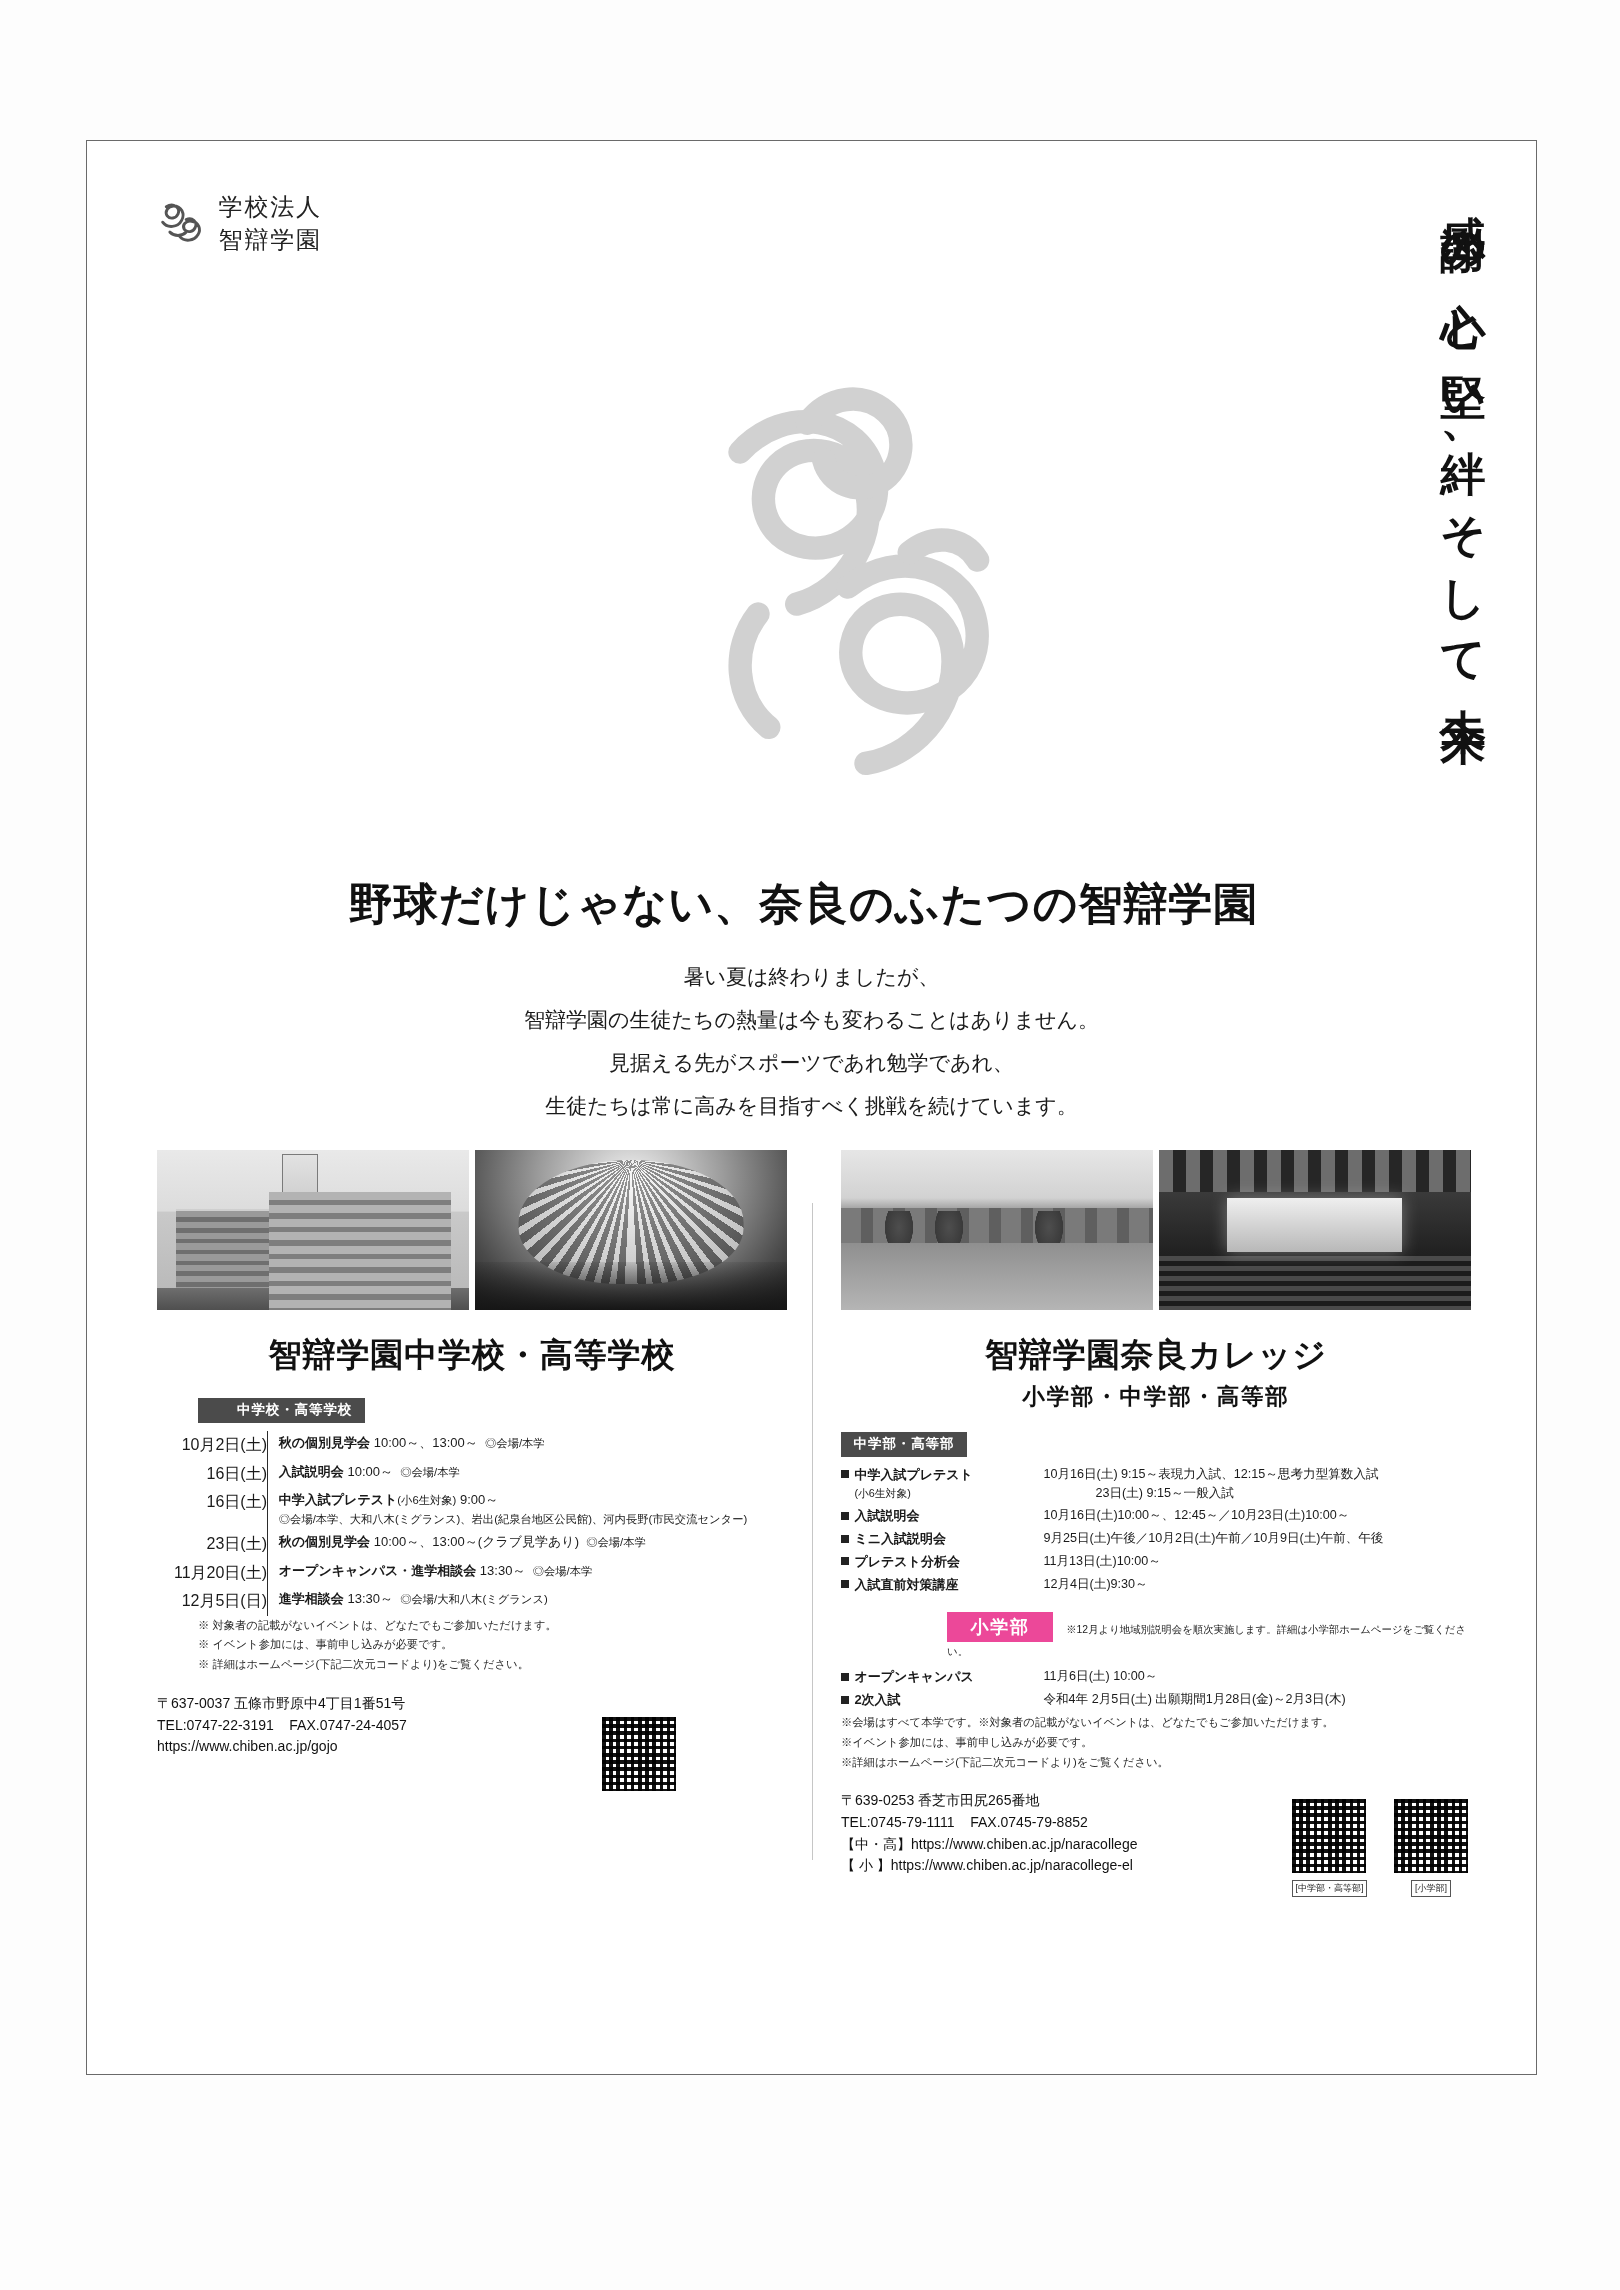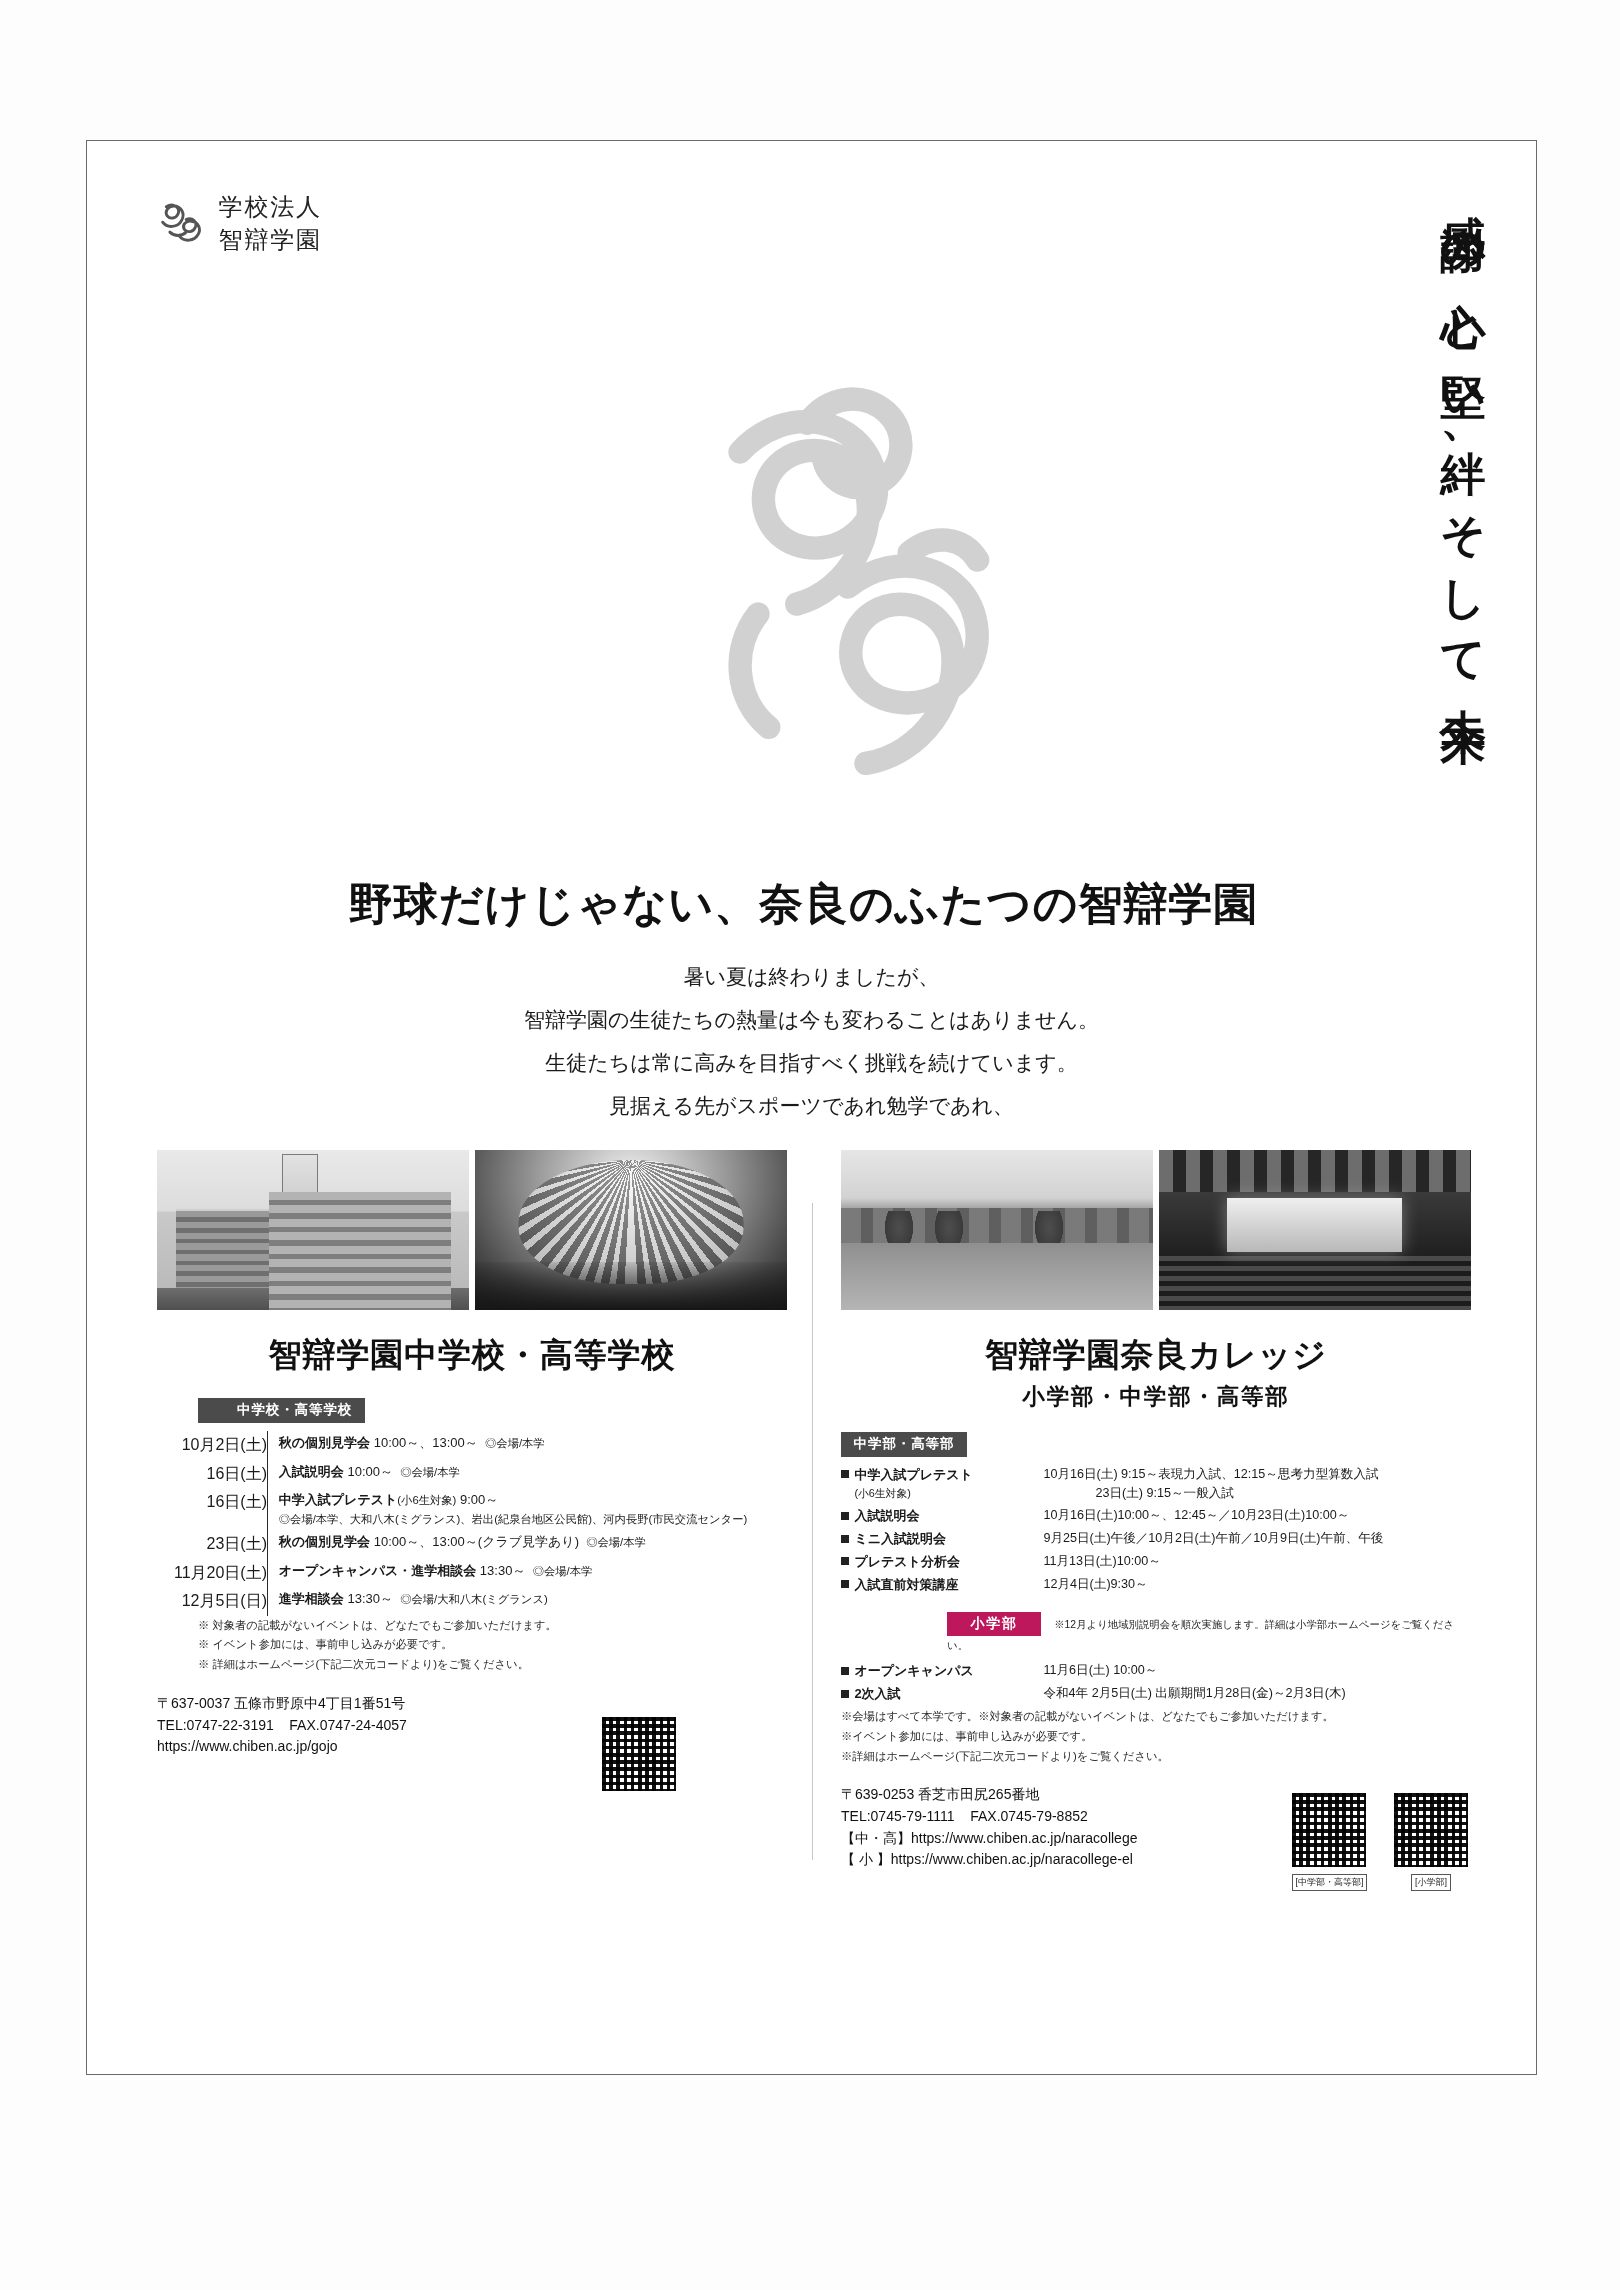--- a/index.html
+++ b/index.html
@@ -354,22 +354,22 @@
   .right-qrs {
     position: absolute;
     right: 0px;
     bottom: 1.8px;
     display: flex;
     gap: 21.6px;
   }
   .col-foot { position: relative; min-height: 108px; }
   .small-tag {
     display:inline-block;
-    background:#be185d; color:#fff;
-    font-size:14px; font-weight:700;
+    background:#ec4899; color:#fff;
+    font-size:18px; font-weight:700;
     padding:2.7px 23.4px 3.6px;
     letter-spacing:1.8px;
     margin-top:14.4px;
   }
   .note-inline {
     font-size: 10.4px;
     margin-left: 9px;
     color:#222;
     font-weight:400;
   }
@@ -408,22 +408,22 @@
           <path d="M318 262c26-22 60-18 76 8"></path>
         </g>
       </svg>
     </div>
 
     <div class="headline">野球だけじゃない、奈良のふたつの智辯学園</div>
 
     <div class="lede">
       <div>暑い夏は終わりましたが、</div>
       <div>智辯学園の生徒たちの熱量は今も変わることはありません。</div>
+      <div>見据える先がスポーツであれ勉学であれ、</div>
       <div>生徒たちは常に高みを目指すべく挑戦を続けています。</div>
-      <div>見据える先がスポーツであれ勉学であれ、</div>
     </div>
 
     <div class="divider"></div>
 
     <div class="col col-left">
 
       <div class="photos">
         <div class="photo ph-build">
           <div class="ph-tower"></div>
           <div class="ph-ground"></div>

